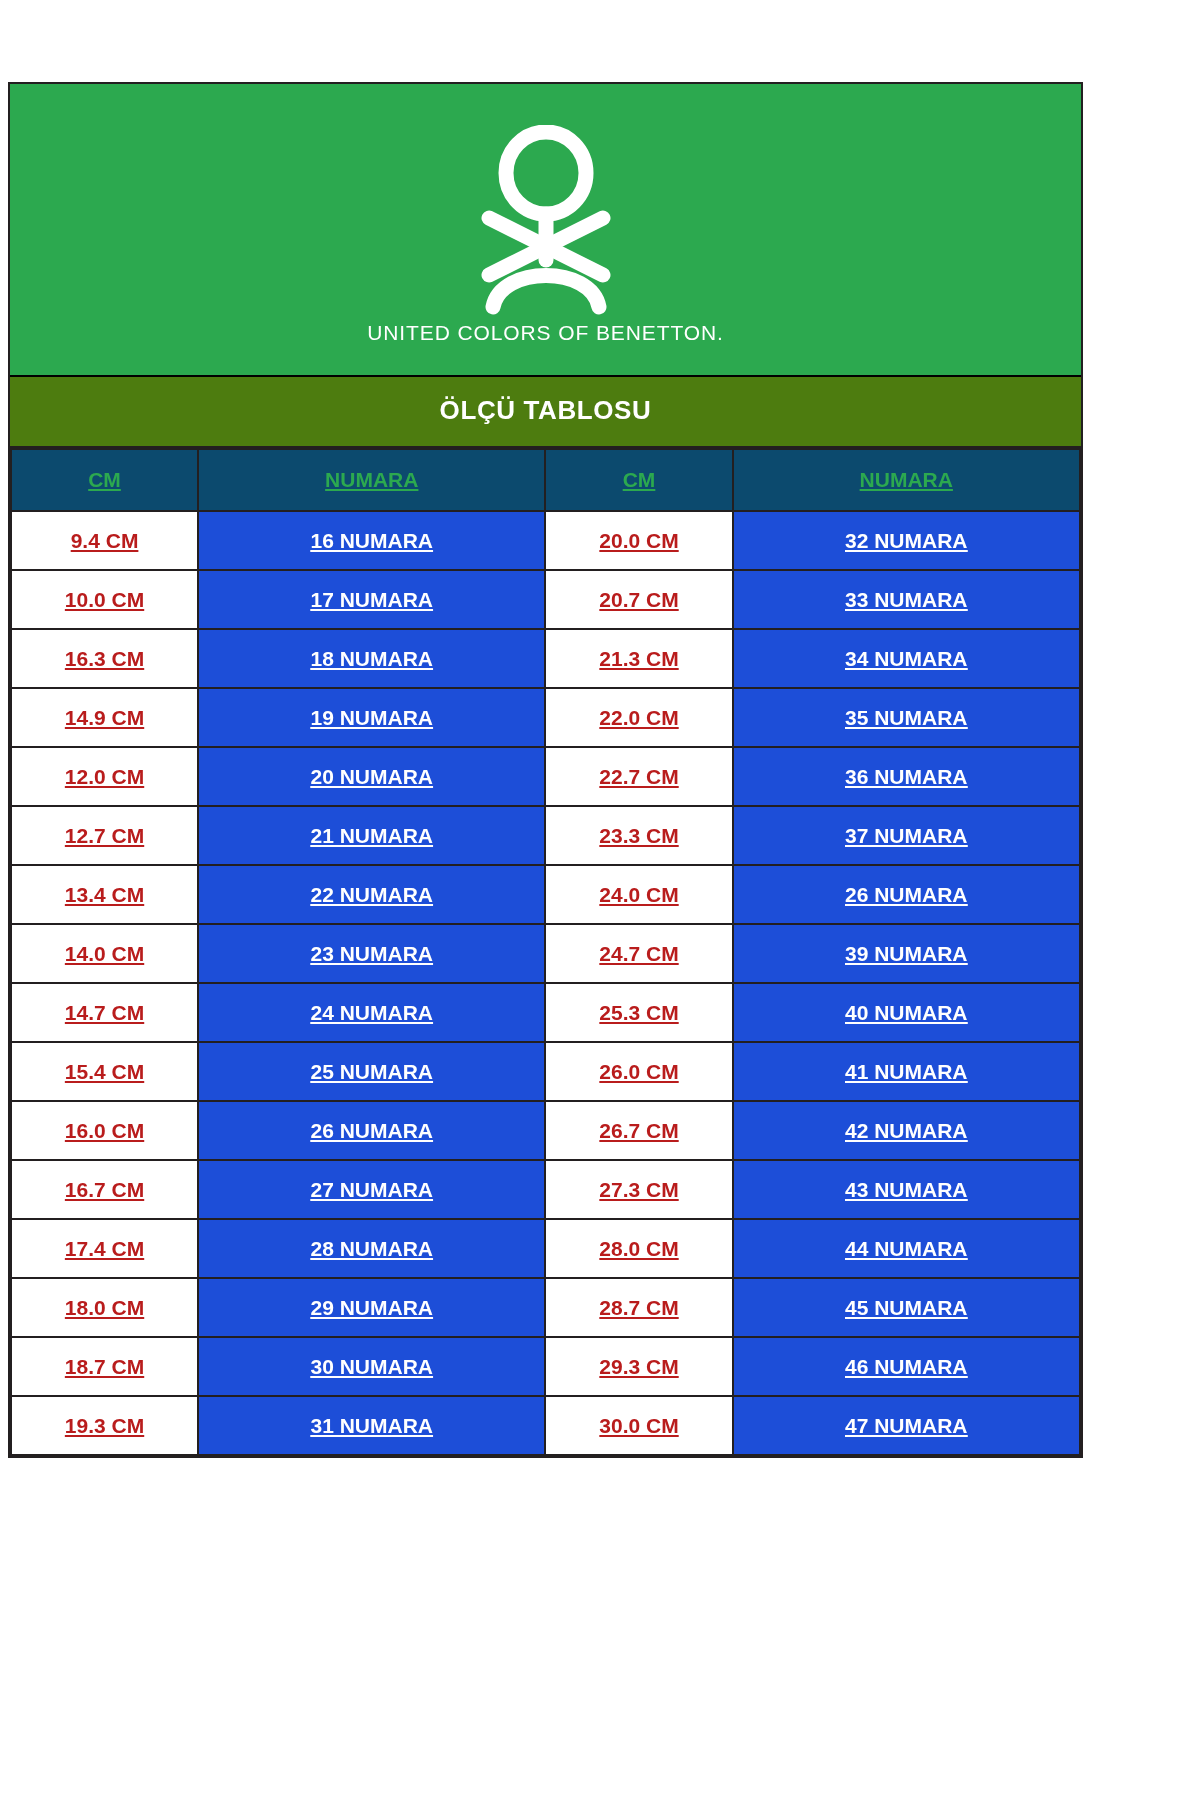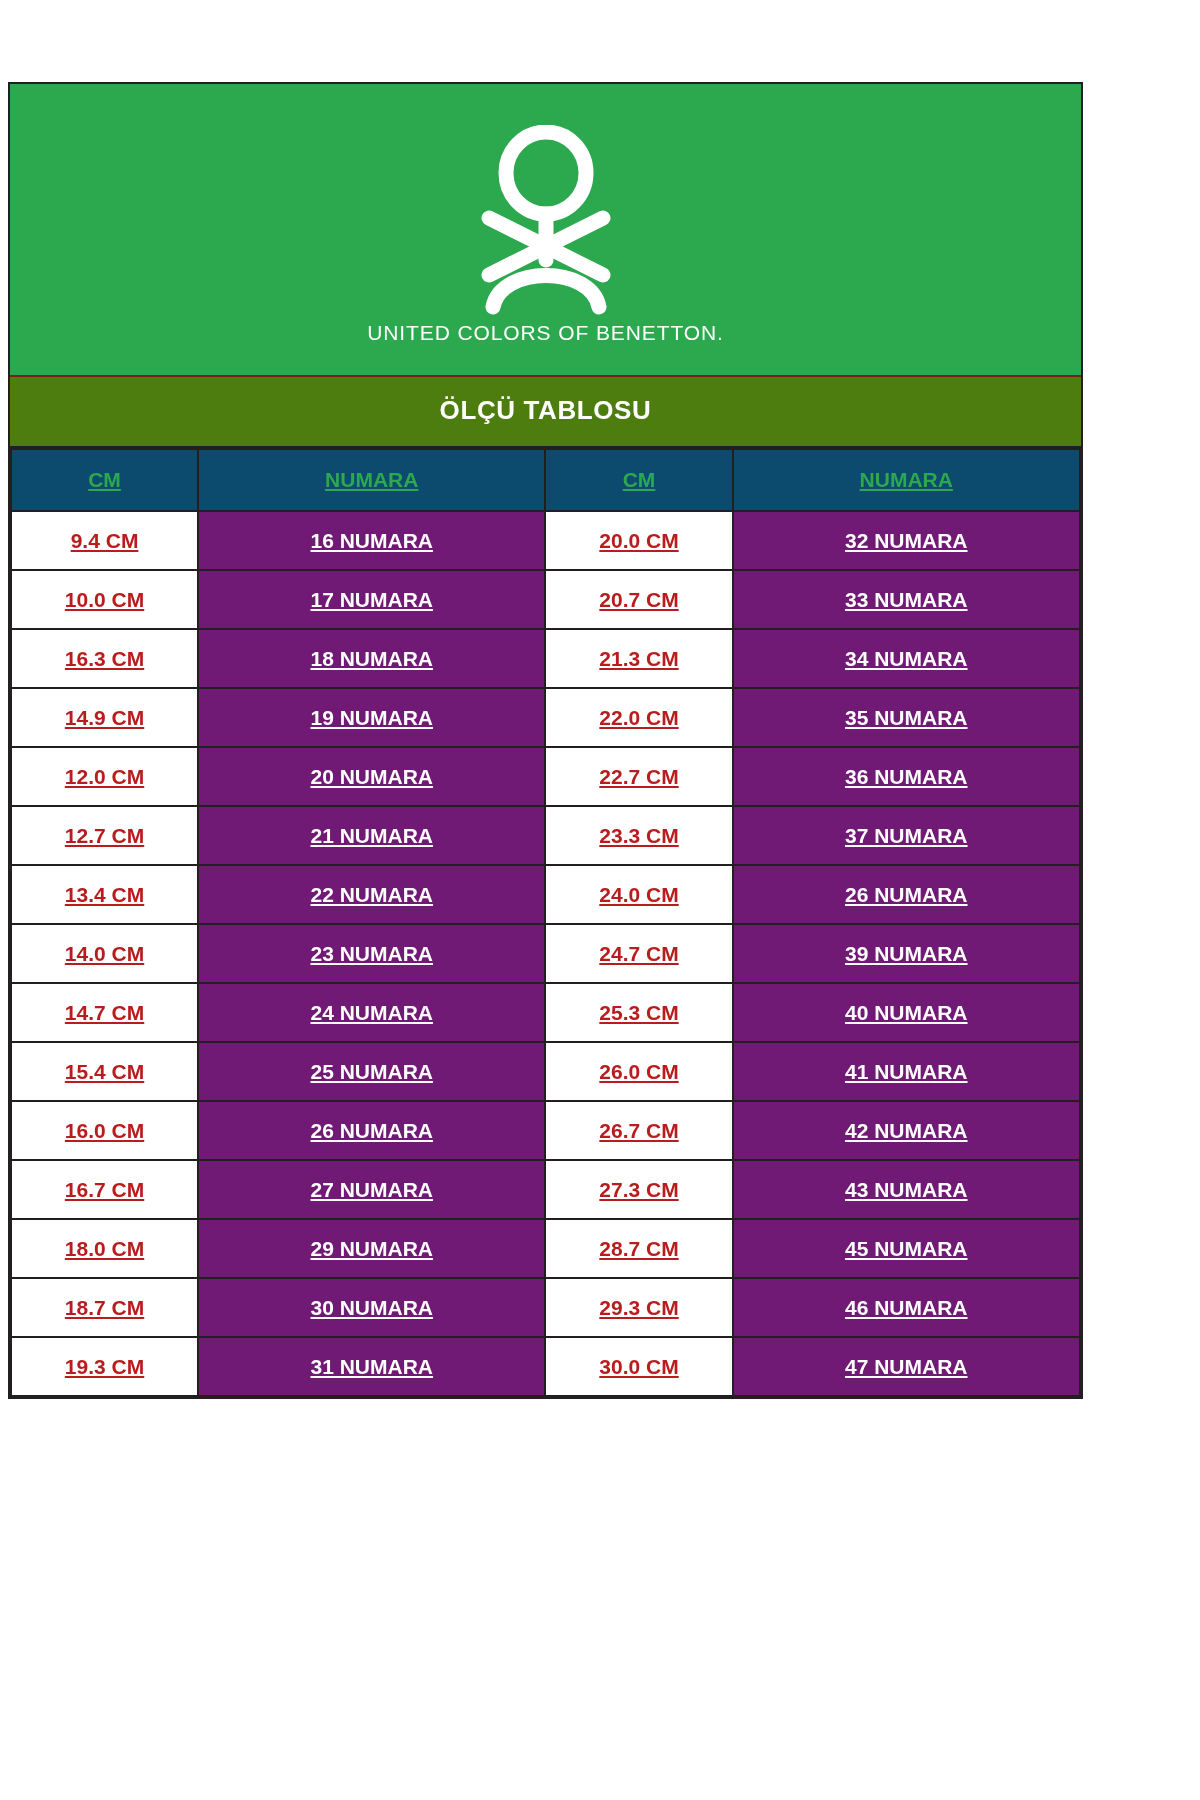--- a/index.html
+++ b/index.html
@@ -28,21 +28,21 @@
     top: 82px;
     width: 1075px;
     background: #ffffff;
     border: 2px solid #231f20;
     box-sizing: border-box;
   }
 
   
   .brand-header {
     background: #2ca94f;
-    border-bottom: 2px solid #7f1d1d;
+    border-bottom: 2px solid #000000;
     padding: 30px 0 20px 0;
     text-align: center;
     box-sizing: border-box;
     height: 293px;
     display: flex;
     flex-direction: column;
     align-items: center;
     justify-content: center;
   }
   .brand-logo {
@@ -101,22 +101,23 @@
   table.size-table th span,
   table.size-table td span {
     text-decoration: underline;
     text-underline-offset: 2px;
   }
   td.cm-cell {
     background: #ffffff;
     color: #b91c1c;
   }
   td.num-cell {
-    background: #701a75;
+    background: #1d4ed8;
     color: #ffffff;
+    text-decoration: underline;
   }
 </style>
 </head>
 <body>
 
 <div class="page">
   <div class="sheet">
 
     <div class="brand-header">
       <span class="logo-wrap">
@@ -217,20 +218,26 @@
           <td class="cm-cell"><span>26.7 CM</span></td>
           <td class="num-cell"><span>42 NUMARA</span></td>
         </tr>
         <tr>
           <td class="cm-cell"><span>16.7 CM</span></td>
           <td class="num-cell"><span>27 NUMARA</span></td>
           <td class="cm-cell"><span>27.3 CM</span></td>
           <td class="num-cell"><span>43 NUMARA</span></td>
         </tr>
         <tr>
+          <td class="cm-cell"><span>17.4 CM</span></td>
+          <td class="num-cell"><span>28 NUMARA</span></td>
+          <td class="cm-cell"><span>28.0 CM</span></td>
+          <td class="num-cell"><span>44 NUMARA</span></td>
+        </tr>
+        <tr>
           <td class="cm-cell"><span>18.0 CM</span></td>
           <td class="num-cell"><span>29 NUMARA</span></td>
           <td class="cm-cell"><span>28.7 CM</span></td>
           <td class="num-cell"><span>45 NUMARA</span></td>
         </tr>
         <tr>
           <td class="cm-cell"><span>18.7 CM</span></td>
           <td class="num-cell"><span>30 NUMARA</span></td>
           <td class="cm-cell"><span>29.3 CM</span></td>
           <td class="num-cell"><span>46 NUMARA</span></td>

